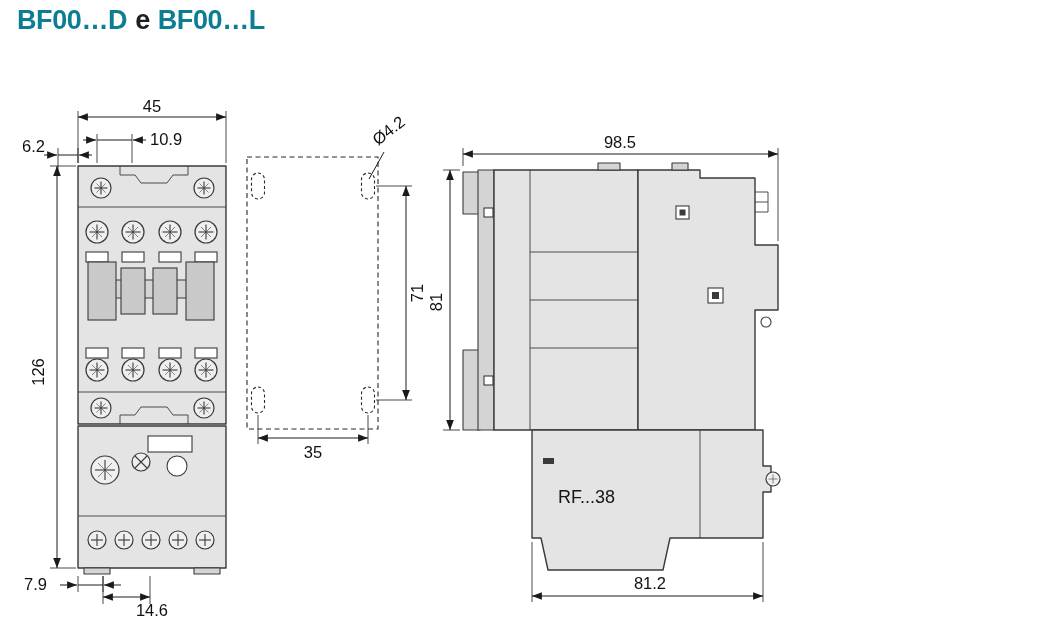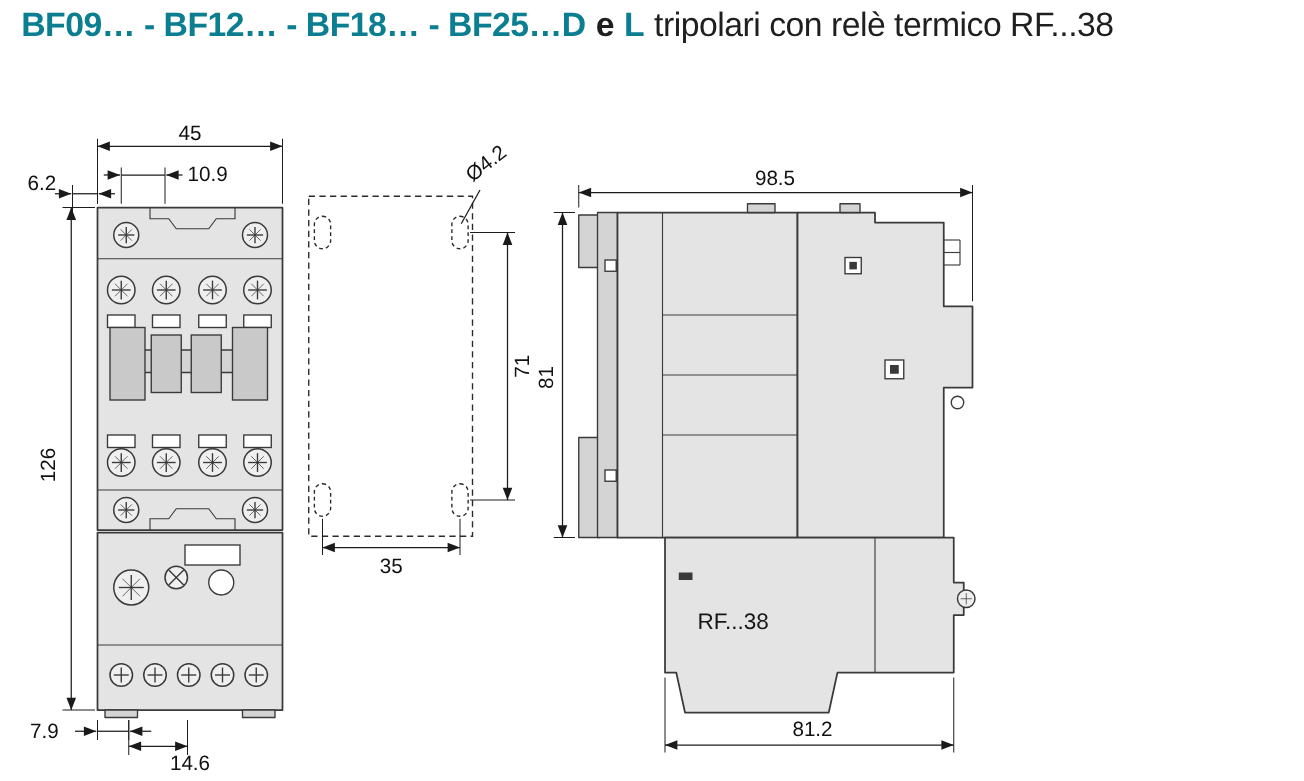--- a/index.html
+++ b/index.html
@@ -28,21 +28,21 @@
   text.dimtext{font-size:16.5px;fill:#111;font-family:"Liberation Sans",sans-serif;}
   text.rlabel{font-size:18px;fill:#161616;font-family:"Liberation Sans",sans-serif;}
   .screwbody{fill:#efefef;stroke:var(--line);stroke-width:1.2;}
   .sline{stroke:var(--line);stroke-width:1.1;}
   .sline2{stroke:var(--line);stroke-width:0.6;}
 </style>
 </head>
 <body>
 
 <header>
-  <h2 class="tline"><span class="accent">BF09… - BF12… - BF18… - BF25…D</span><span class="plain">e</span><span class="accent">L</span><span class="plain light">tripolari con relè termico RF...38</span></h2>
+  <h1 class="tline"><span class="accent">BF00…D</span><span class="plain">e</span><span class="accent">BF00…L</span></h1>
 </header>
 
 <svg width="1043" height="625" viewBox="0 0 1043 625">
   <defs>
     <marker id="arw" viewBox="0 0 10 8" markerWidth="11" markerHeight="9" refX="9.5" refY="4" orient="auto-start-reverse">
       <path d="M0.5,0.5 L9.5,4 L0.5,7.5 Z" fill="#1a1a1a"></path>
     </marker>
     <g id="screw11">
       <circle r="11" class="screwbody"></circle>
       <line x1="-7.5" y1="0" x2="7.5" y2="0" class="sline"></line>

